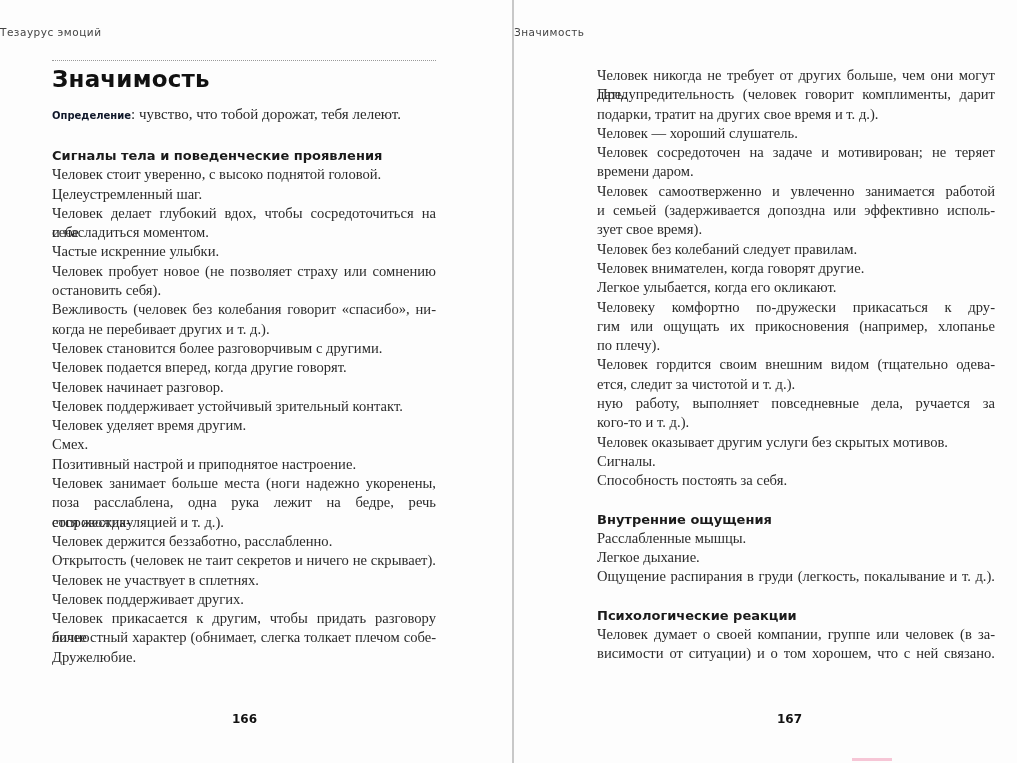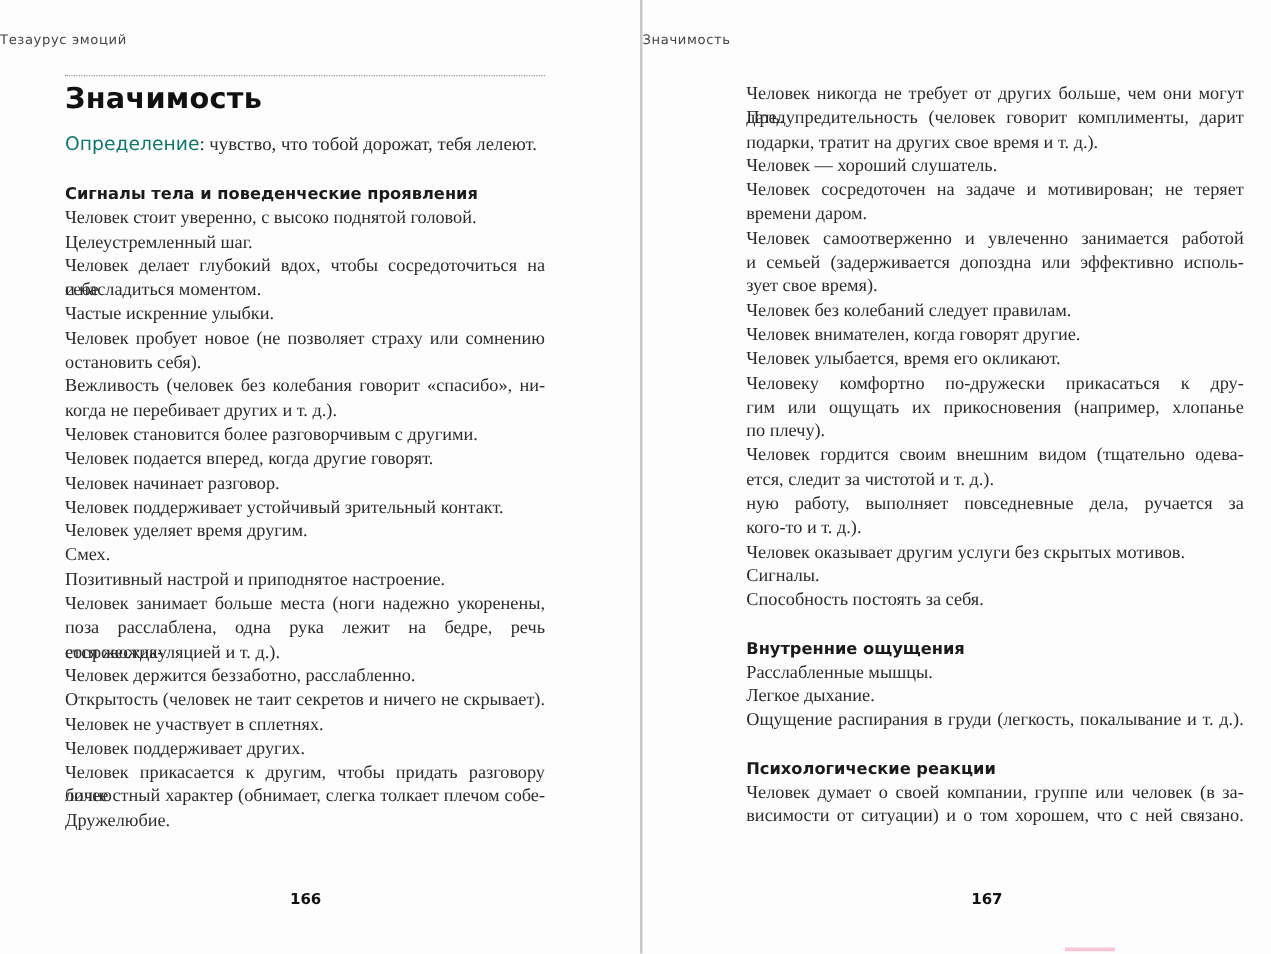--- a/index.html
+++ b/index.html
@@ -27,22 +27,22 @@
     .title {
       position: absolute; top: 66px; left: 52px; margin: 0;
       font-family: "DejaVu Sans", sans-serif; font-weight: bold;
       font-size: 23px; color: #111; letter-spacing: 0.2px;
     }
     .definition {
       position: absolute; top: 106px; left: 52px; margin: 0;
       font-size: 15px; color: #2a2a2a;
     }
     .definition .lbl {
-      font-family: "DejaVu Sans", sans-serif; font-weight: normal;
-      font-size: 15px; color: #0f766e;
+      font-family: "DejaVu Sans", sans-serif; font-weight: bold;
+      font-size: 10px; color: #0f172a;
     }
     .text-block {
       position: absolute; font-size: 14.6px; line-height: 19.3px;
       color: #2b2b2b;
     }
     .text-block .line { white-space: nowrap; display: block; height: 19.3px; }
     .text-block .line.just { text-align: justify; text-align-last: justify; white-space: normal; }
     .section-head {
       font-family: "DejaVu Sans", sans-serif; font-weight: bold;
       font-size: 13px; color: #1a1a1a; display: block; height: 19.3px;
@@ -115,21 +115,21 @@
       <span class="line just">Предупредительность (человек говорит комплименты, дарит</span>
       <span class="line">подарки, тратит на других свое время и т. д.).</span>
       <span class="line">Человек — хороший слушатель.</span>
       <span class="line just">Человек сосредоточен на задаче и мотивирован; не теряет</span>
       <span class="line">времени даром.</span>
       <span class="line just">Человек самоотверженно и увлеченно занимается работой</span>
       <span class="line just">и семьей (задерживается допоздна или эффективно исполь-</span>
       <span class="line">зует свое время).</span>
       <span class="line">Человек без колебаний следует правилам.</span>
       <span class="line">Человек внимателен, когда говорят другие.</span>
-      <span class="line">Человек улыбается, время его окликают.</span>
+      <span class="line">Легкое улыбается, когда его окликают.</span>
       <span class="line just">Человеку комфортно по-дружески прикасаться к дру-</span>
       <span class="line just">гим или ощущать их прикосновения (например, хлопанье</span>
       <span class="line">по плечу).</span>
       <span class="line just">Человек гордится своим внешним видом (тщательно одева-</span>
       <span class="line">ется, следит за чистотой и т. д.).</span>
       <span class="line just">ную работу, выполняет повседневные дела, ручается за</span>
       <span class="line">кого-то и т. д.).</span>
       <span class="line">Человек оказывает другим услуги без скрытых мотивов.</span>
       <span class="line">Сигналы.</span>
       <span class="line">Способность постоять за себя.</span>

